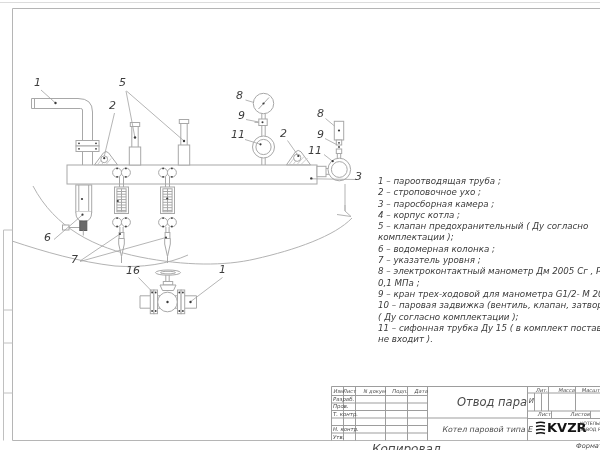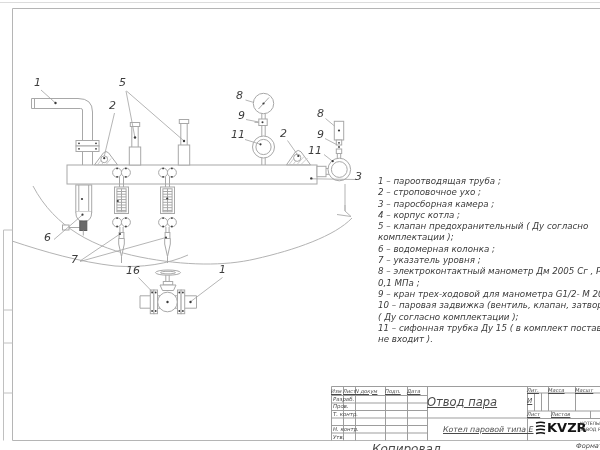--- a/index.html
+++ b/index.html
@@ -4,21 +4,21 @@
 <style>
   html,body{margin:0;padding:0;background:#fff;}
   .sheet{position:relative;width:600px;height:450px;background:#ffffff;overflow:hidden;
          font-family:"DejaVu Sans",sans-serif;}
   svg{position:absolute;left:0;top:0;}
   .txt{position:absolute;color:#3f3f3f;font-style:italic;white-space:nowrap;line-height:1;}
   .callout{font-size:11px;color:#3d3d3d;}
   .legend{left:378px;top:177px;font-size:8.7px;color:#3a3a3a;}
   .legend div{height:11.3px;}
   .tb{font-style:italic;color:#4a4a4a;}
-  .c{text-align:left;text-decoration:underline;}
+  .c{text-align:right;}
   .logoT{font-style:normal;font-weight:bold;color:#141414;font-family:"DejaVu Sans",sans-serif;}
   .tiny{font-style:normal;color:#3a3a3a;}
 </style>
 </head>
 <body>
 
 <div class="sheet">
 
 <svg width="600" height="450" viewBox="0 0 600 450">
   <g stroke="#a8a8a8" stroke-width="1" fill="none">
@@ -339,21 +339,21 @@
 <div class="txt tb c" style="left:343px;width:13px;top:388.5px;font-size:5.2px;">Лист</div>
 <div class="txt tb c" style="left:355px;width:31px;top:388.5px;font-size:5.2px;">N докум</div>
 <div class="txt tb c" style="left:385px;width:23px;top:388.5px;font-size:5.2px;">Подп.</div>
 <div class="txt tb c" style="left:407px;width:21px;top:388.5px;font-size:5.2px;">Дата</div>
 <div class="txt tb" style="left:333px;top:396.5px;font-size:5.4px;">Разраб.</div>
 <div class="txt tb" style="left:333px;top:404.3px;font-size:5.4px;">Пров.</div>
 <div class="txt tb" style="left:333px;top:411.8px;font-size:5.4px;">Т. контр.</div>
 <div class="txt tb" style="left:333px;top:426.8px;font-size:5.4px;">Н. контр.</div>
 <div class="txt tb" style="left:333px;top:434.5px;font-size:5.4px;">Утв.</div>
 <div class="txt tb c" style="left:427px;width:100px;top:397px;font-size:11.5px;">Отвод пара</div>
-<div class="txt tb c" style="left:443px;width:100px;top:425.5px;font-size:7.8px;">Котел паровой типа Е</div>
+<div class="txt tb c" style="left:433px;width:100px;top:425.5px;font-size:7.8px;">Котел паровой типа Е</div>
 <div class="txt tb c" style="left:527px;width:21px;top:387.5px;font-size:5.2px;">Лит.</div>
 <div class="txt tb c" style="left:548px;width:27px;top:387.5px;font-size:5.2px;">Масса</div>
 <div class="txt tb c" style="left:575px;width:25px;top:387.5px;font-size:5.2px;">Масшт</div>
 <div class="txt tb c" style="left:527px;width:7px;top:398px;font-size:7px;">И</div>
 <div class="txt tb c" style="left:527px;width:24px;top:412.3px;font-size:5.2px;">Лист</div>
 <div class="txt tb c" style="left:551px;width:39px;top:412.3px;font-size:5.2px;">Листов</div>
 <div class="txt logoT" style="left:547px;top:420.5px;font-size:13px;">KVZR</div>
 <div class="txt tiny" style="left:580px;top:422px;font-size:4.6px;">КОТЕЛЬН</div>
 <div class="txt tiny" style="left:580px;top:428px;font-size:4.6px;">ЗАВОД Р</div>
 <div class="txt tb" style="left:372px;top:442.5px;font-size:12px;">Копировал</div>

